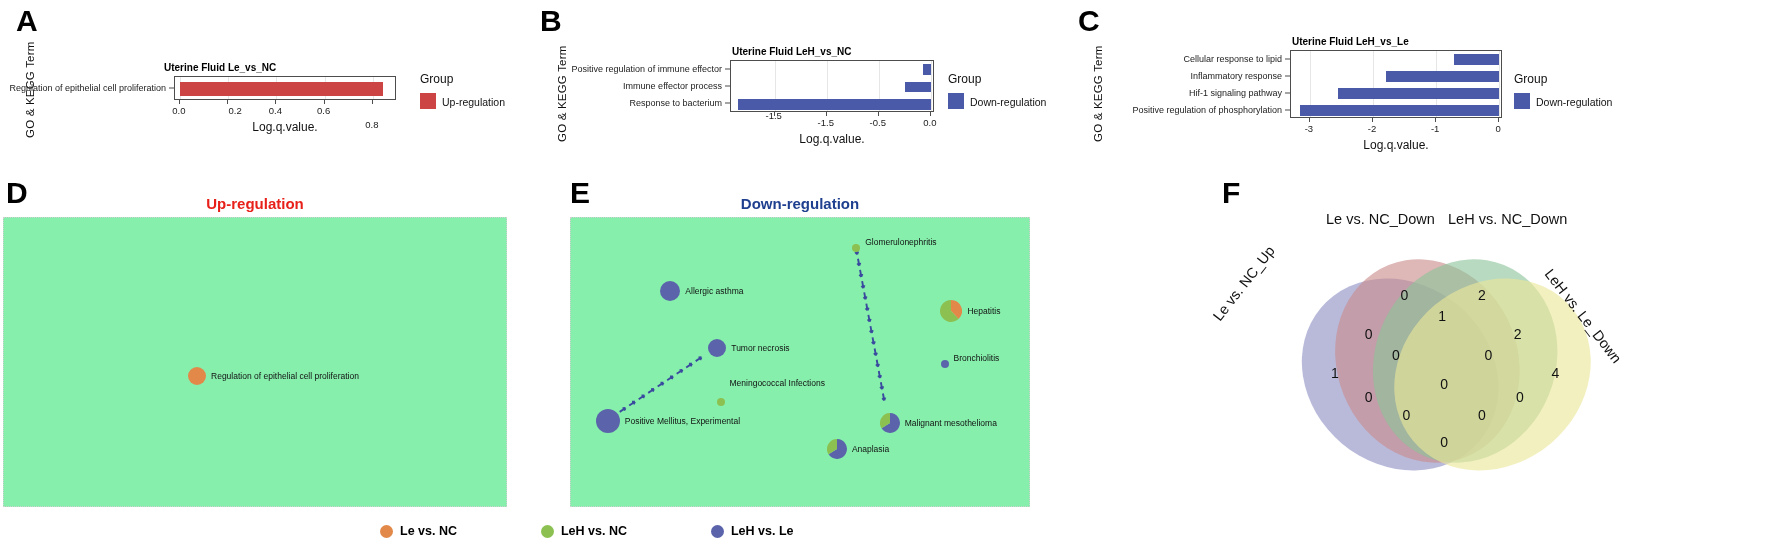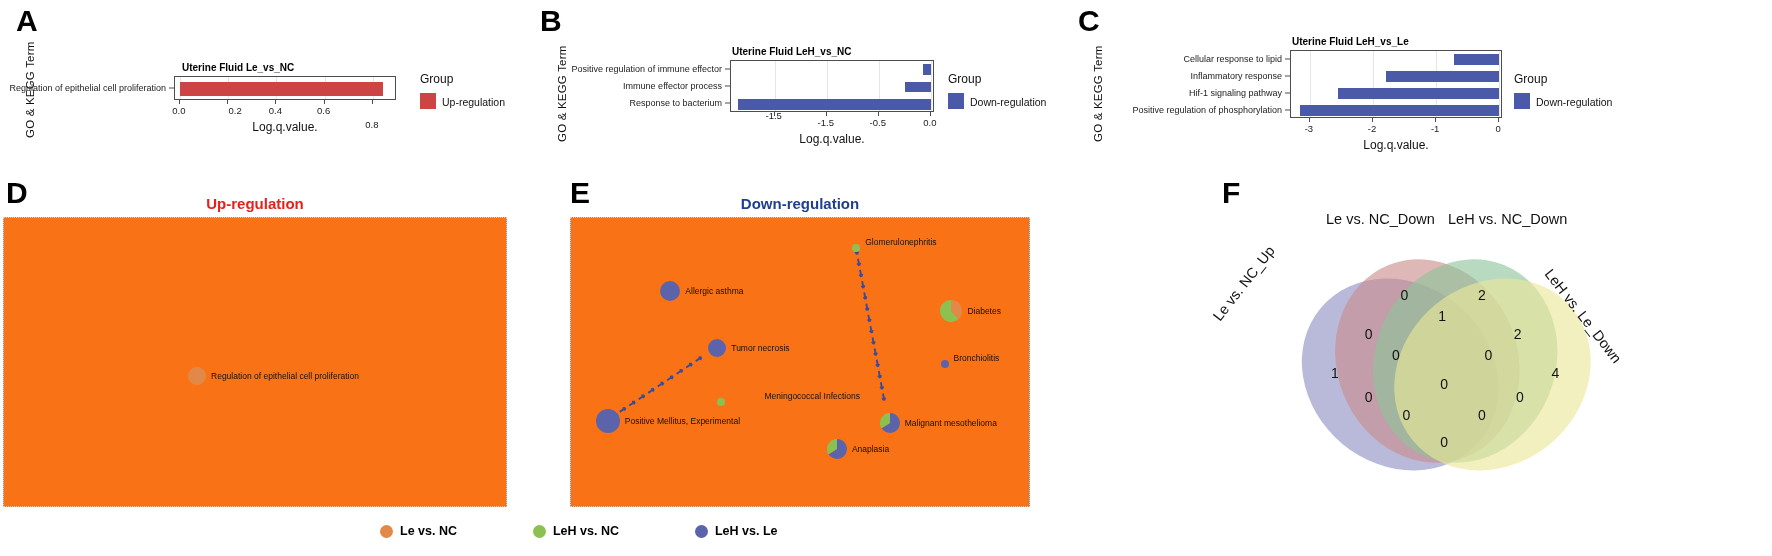--- a/index.html
+++ b/index.html
@@ -103,21 +103,21 @@
     position: absolute;
     font-size: 10.5px;
     color: #111;
     white-space: nowrap;
   }
 
   
   .netbox {
     position: absolute;
     border: 1px dotted #cfcfcf;
-    background: #f97316;
+    background: #86efac;
   }
   .net-title {
     position: absolute;
     font-size: 15px;
     font-weight: bold;
     white-space: nowrap;
     transform: translateX(-50%);
   }
   .node {
     position: absolute;
@@ -156,21 +156,21 @@
     color: #111;
     white-space: nowrap;
   }
 </style>
 </head>
 <body>
 
 <div id="figure">
     <div class="panel-letter" style="left: 16px; top: 6px;">A</div>
     <div class="y-axis-title" style="left: 24px; top: 38px; height: 100px;">GO &amp; KEGG Term</div>
-    <div class="chart-title" style="left: 182px; top: 62px;">Uterine Fluid  Le_vs_NC</div>
+    <div class="chart-title" style="left: 164px; top: 62px;">Uterine Fluid  Le_vs_NC</div>
     <div class="plot-box" style="left: 174px; top: 76px; width: 222px; height: 24px;">
       <div class="gridline" style="left: 4.82609px;"></div>
       <div class="gridline" style="left: 53.087px;"></div>
       <div class="gridline" style="left: 101.348px;"></div>
       <div class="gridline" style="left: 149.609px;"></div>
       <div class="gridline" style="left: 197.87px;"></div>
       <div class="bar" title="Regulation of epithelial cell proliferation" style="left: 4.82609px; width: 202.696px; top: 4.56px; height: 14.88px; background: rgb(204, 68, 68);"></div>
     </div>
     <div class="cat-label" style="left: -14px; top: 88px; width: 180px;">Regulation of epithelial cell proliferation</div>
     <div class="tickmark" style="left: 169px; top: 88px;"></div>
@@ -293,49 +293,49 @@
         </svg></div>
       <div class="node-label" style="left: 294.2px; top: 23.78px;">Glomerulonephritis</div>
       <div class="node" title="Allergic asthma" style="left: 99.36px; top: 73.08px; width: 20px; height: 20px;"><svg width="20" height="20" viewBox="0 0 20 20">
           <circle cx="10" cy="10" r="10" fill="#5b64ab"></circle>
         </svg></div>
       <div class="node-label" style="left: 114.36px; top: 73.08px;">Allergic asthma</div>
       <div class="node" title="Hepatitis" style="left: 380.42px; top: 92.8px; width: 22px; height: 22px;"><svg width="22" height="22" viewBox="0 0 22 22">
           <path d="M 11 11 L 11 0 A 11 11 0 0 1 18.530018165215576 19.018654901635525 Z" fill="#e2894a"></path>
           <path d="M 11 11 L 18.530018165215576 19.018654901635525 A 11 11 0 1 1 10.999999999999998 0 Z" fill="#8cc152"></path>
         </svg></div>
-      <div class="node-label" style="left: 396.42px; top: 92.8px;">Diabetes</div>
+      <div class="node-label" style="left: 396.42px; top: 92.8px;">Hepatitis</div>
       <div class="node" title="Tumor necrosis" style="left: 146.28px; top: 129.92px; width: 18px; height: 18px;"><svg width="18" height="18" viewBox="0 0 18 18">
           <circle cx="9" cy="9" r="9" fill="#5b64ab"></circle>
         </svg></div>
       <div class="node-label" style="left: 160.28px; top: 129.92px;">Tumor necrosis</div>
       <div class="node" title="Bronchiolitis" style="left: 373.52px; top: 139.78px; width: 8px; height: 8px;"><svg width="8" height="8" viewBox="0 0 8 8">
           <circle cx="4" cy="4" r="4" fill="#5b64ab"></circle>
         </svg></div>
       <div class="node-label" style="left: 382.52px; top: 139.78px;">Bronchiolitis</div>
       <div class="node" title="Meningococcal Infections" style="left: 149.5px; top: 177.77px; width: 8px; height: 8px;"><svg width="8" height="8" viewBox="0 0 8 8">
           <circle cx="4" cy="4" r="4" fill="#8cc152"></circle>
         </svg></div>
-      <div class="node-label" style="left: 158.5px; top: 178px; margin-left: 35px;">Meningococcal Infections</div>
+      <div class="node-label" style="left: 158.5px; top: 165px;">Meningococcal Infections</div>
       <div class="node" title="Diabetes Mellitus, Experimental" style="left: 36.8px; top: 203px; width: 24px; height: 24px;"><svg width="24" height="24" viewBox="0 0 24 24">
           <circle cx="12" cy="12" r="12" fill="#5b64ab"></circle>
         </svg></div>
       <div class="node-label" style="left: 53.8px; top: 203px;">Positive Mellitus, Experimental</div>
       <div class="node" title="Malignant mesothelioma" style="left: 318.78px; top: 205.03px; width: 20px; height: 20px;"><svg width="20" height="20" viewBox="0 0 20 20">
           <path d="M 10 10 L 10 0 A 10 10 0 1 1 1.556720744979847 15.358267949789962 Z" fill="#5b64ab"></path>
           <path d="M 10 10 L 1.556720744979847 15.358267949789962 A 10 10 0 0 1 10.000000000000007 0 Z" fill="#8cc152"></path>
         </svg></div>
       <div class="node-label" style="left: 333.78px; top: 205.03px;">Malignant mesothelioma</div>
       <div class="node" title="Anaplasia" style="left: 265.88px; top: 230.55px; width: 20px; height: 20px;"><svg width="20" height="20" viewBox="0 0 20 20">
           <path d="M 10 10 L 10 0 A 10 10 0 1 1 1.556720744979847 15.358267949789962 Z" fill="#5b64ab"></path>
           <path d="M 10 10 L 1.556720744979847 15.358267949789962 A 10 10 0 0 1 10.000000000000007 0 Z" fill="#8cc152"></path>
         </svg></div>
       <div class="node-label" style="left: 280.88px; top: 230.55px;">Anaplasia</div>
     </div>
-    <div class="bottom-legend" style="left: 380px; top: 524px; gap: 8px;">
+    <div class="bottom-legend" style="left: 380px; top: 524px; gap: 16px;">
       <div style="display: flex; align-items: center; gap: 7px; margin-right: 68px;">
         <span class="bl-dot" style="background: rgb(226, 137, 74);"></span>
         <span class="bl-text">Le vs. NC</span>
       </div>
       <div style="display: flex; align-items: center; gap: 7px; margin-right: 68px;">
         <span class="bl-dot" style="background: rgb(140, 193, 82);"></span>
         <span class="bl-text">LeH vs. NC</span>
       </div>
       <div style="display: flex; align-items: center; gap: 7px; margin-right: 68px;">
         <span class="bl-dot" style="background: rgb(91, 100, 171);"></span>

